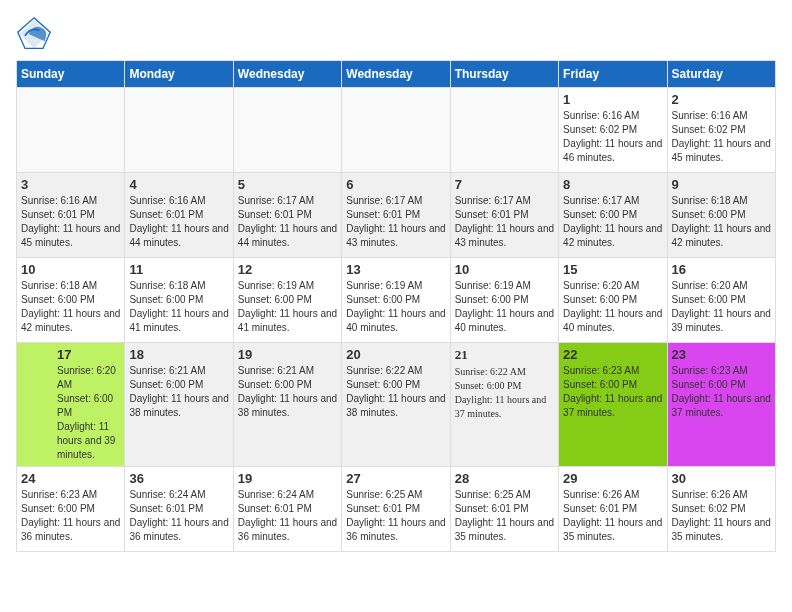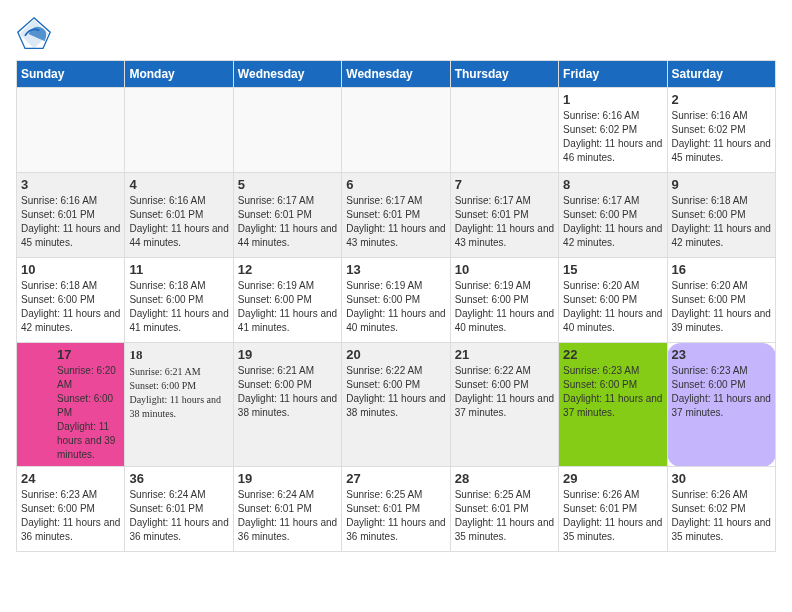--- a/index.html
+++ b/index.html
@@ -229,57 +229,57 @@
 Daylight: 11 hours and 40 minutes.</div>
         </td>
         <td>
           <span class="date-num">16</span>
           <div class="cell-text" style="white-space: pre-line;">Sunrise: 6:20 AM
 Sunset: 6:00 PM
 Daylight: 11 hours and 39 minutes.</div>
         </td>
       </tr>
       <tr>
-        <td style="background: #ec4899; padding-left: 40px;">
+        <td style="background: #bef264; padding-left: 40px;">
           <span class="date-num">17</span>
           <div class="cell-text" style="white-space: pre-line;">Sunrise: 6:20 AM
 Sunset: 6:00 PM
 Daylight: 11 hours and 39 minutes.</div>
         </td>
-        <td style="background: rgb(240, 240, 240); font-family: Liberation Serif, serif;">
+        <td style="background: rgb(240, 240, 240);">
           <span class="date-num">18</span>
           <div class="cell-text" style="white-space: pre-line;">Sunrise: 6:21 AM
 Sunset: 6:00 PM
 Daylight: 11 hours and 38 minutes.</div>
         </td>
         <td style="background: rgb(240, 240, 240);">
           <span class="date-num">19</span>
           <div class="cell-text" style="white-space: pre-line;">Sunrise: 6:21 AM
 Sunset: 6:00 PM
 Daylight: 11 hours and 38 minutes.</div>
         </td>
         <td style="background: rgb(240, 240, 240);">
           <span class="date-num">20</span>
           <div class="cell-text" style="white-space: pre-line;">Sunrise: 6:22 AM
 Sunset: 6:00 PM
 Daylight: 11 hours and 38 minutes.</div>
         </td>
-        <td style="background: rgb(240, 240, 240);">
+        <td style="background: rgb(240, 240, 240); font-family: Liberation Serif, serif;">
           <span class="date-num">21</span>
           <div class="cell-text" style="white-space: pre-line;">Sunrise: 6:22 AM
 Sunset: 6:00 PM
 Daylight: 11 hours and 37 minutes.</div>
         </td>
         <td style="background: #84cc16;">
           <span class="date-num">22</span>
           <div class="cell-text" style="white-space: pre-line;">Sunrise: 6:23 AM
 Sunset: 6:00 PM
 Daylight: 11 hours and 37 minutes.</div>
         </td>
-        <td style="background: #c4b5fd; border-radius: 14px;">
+        <td style="background: #d946ef;">
           <span class="date-num">23</span>
           <div class="cell-text" style="white-space: pre-line;">Sunrise: 6:23 AM
 Sunset: 6:00 PM
 Daylight: 11 hours and 37 minutes.</div>
         </td>
       </tr>
       <tr>
         <td>
           <span class="date-num">24</span>
           <div class="cell-text" style="white-space: pre-line;">Sunrise: 6:23 AM

